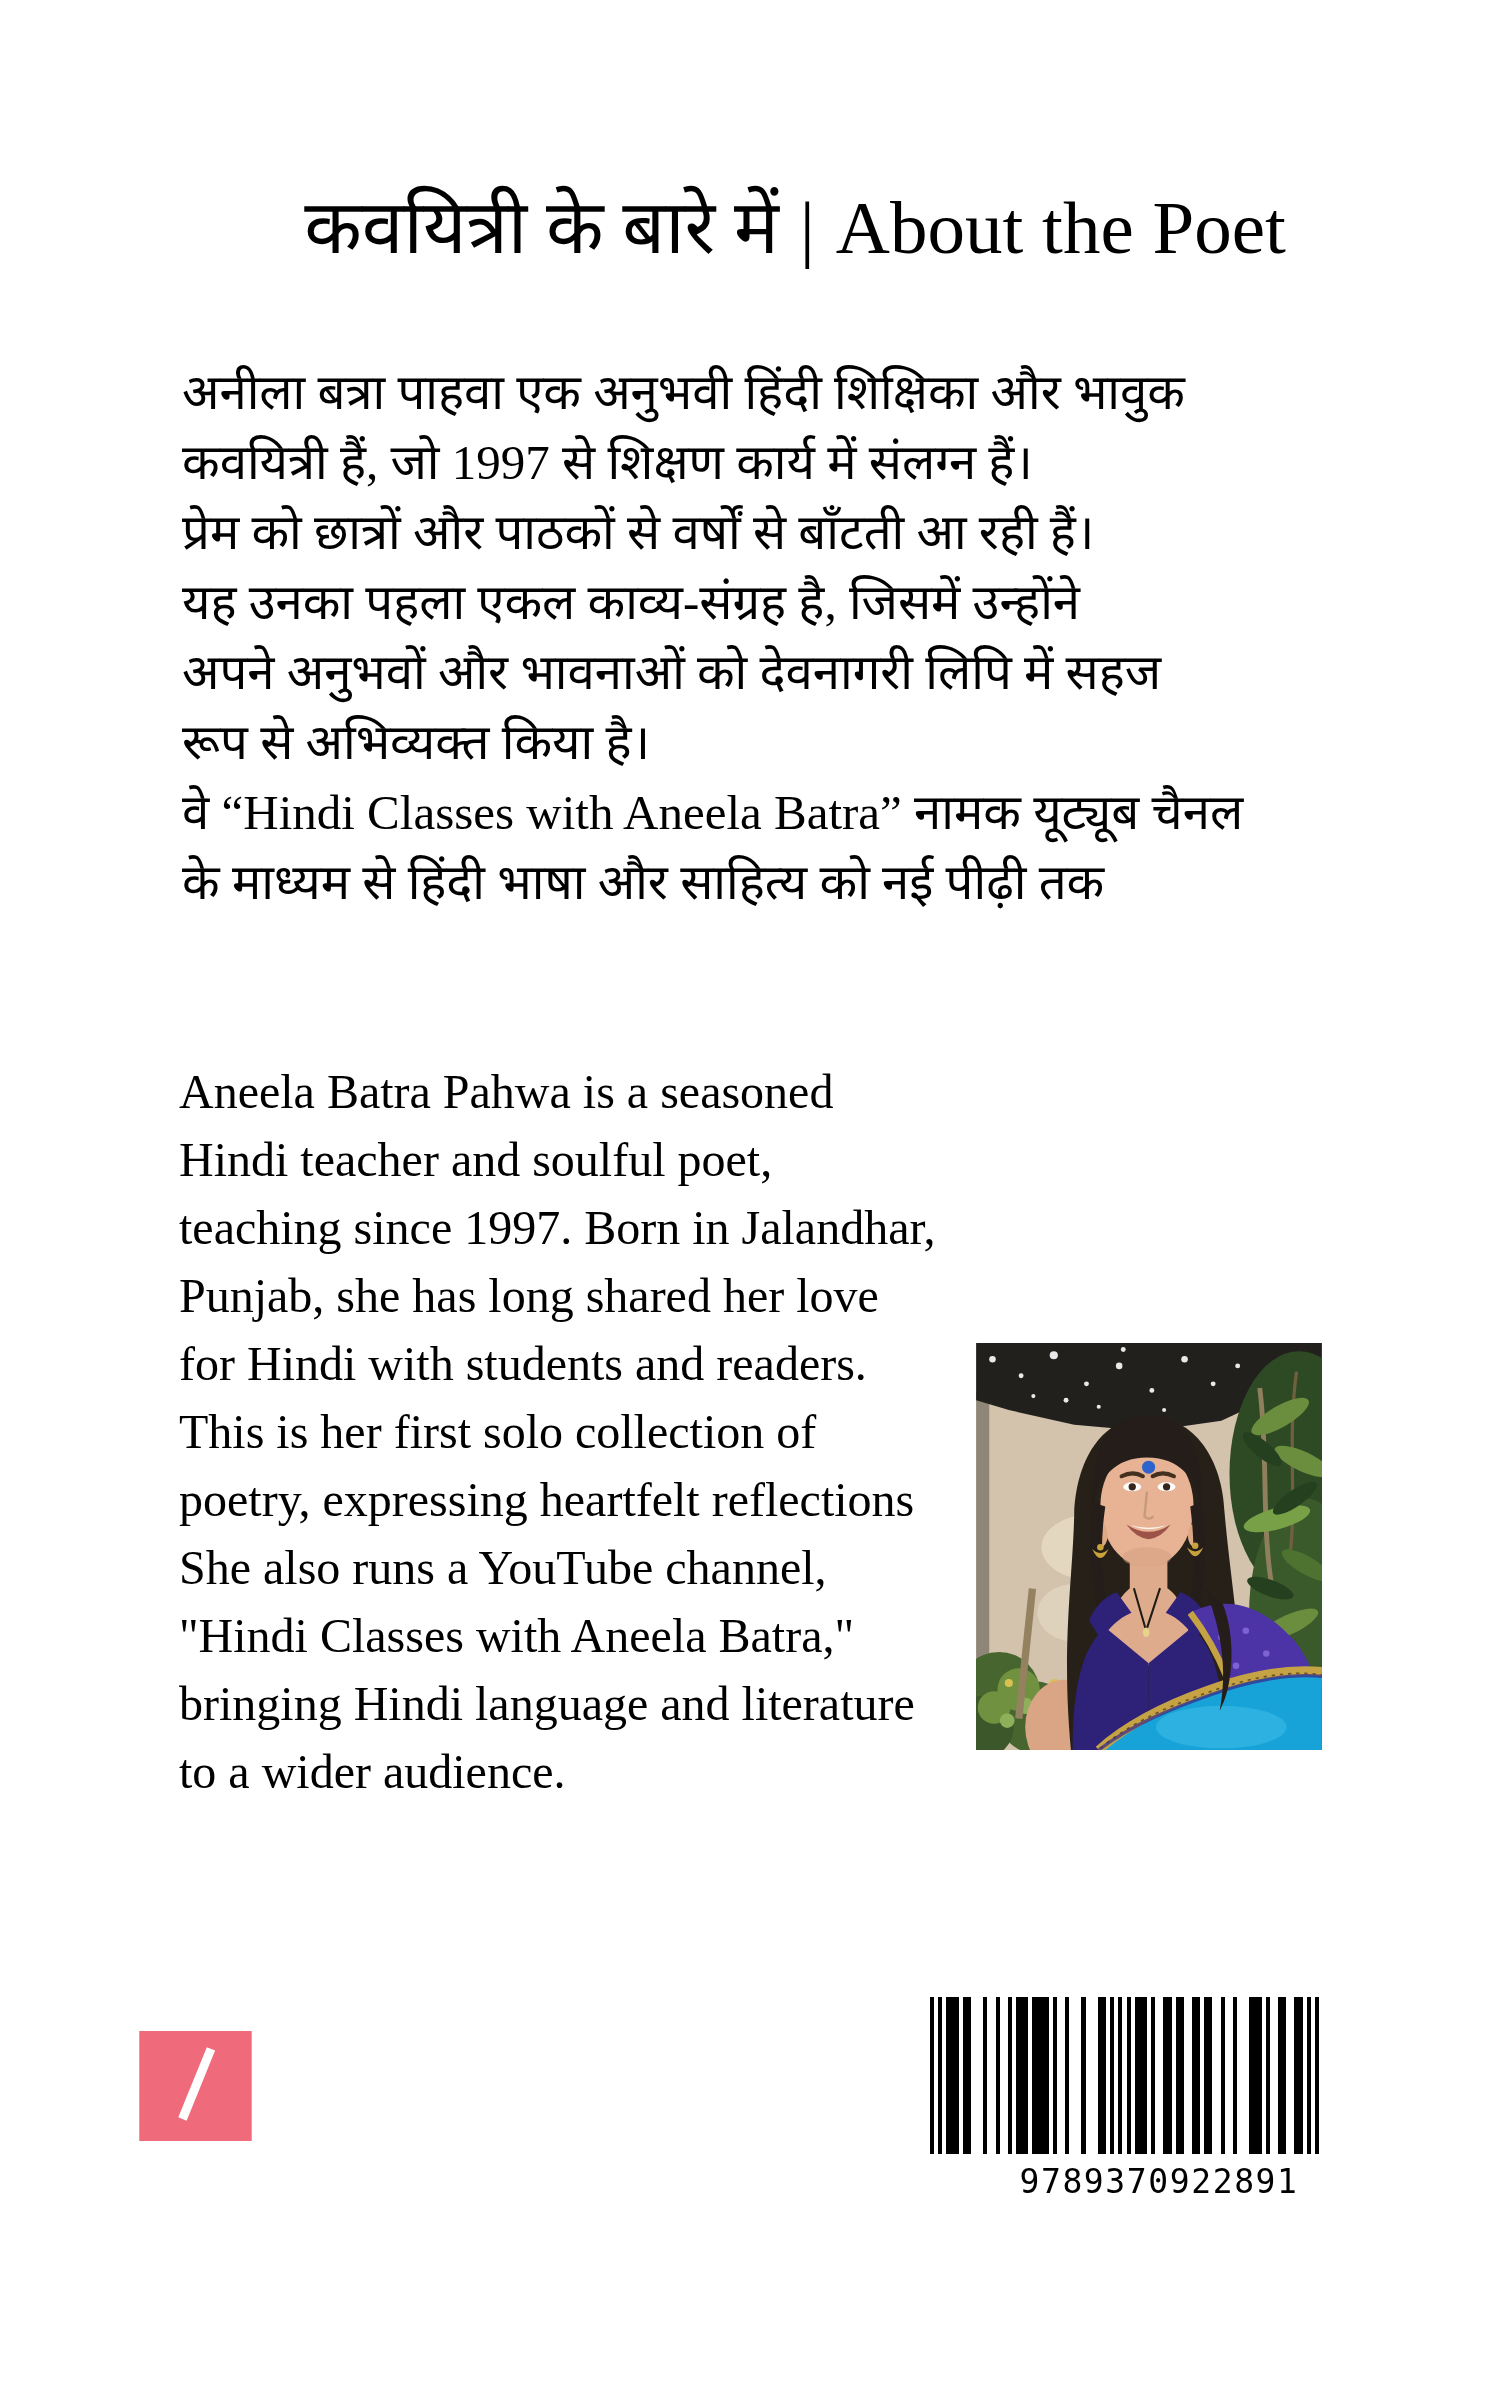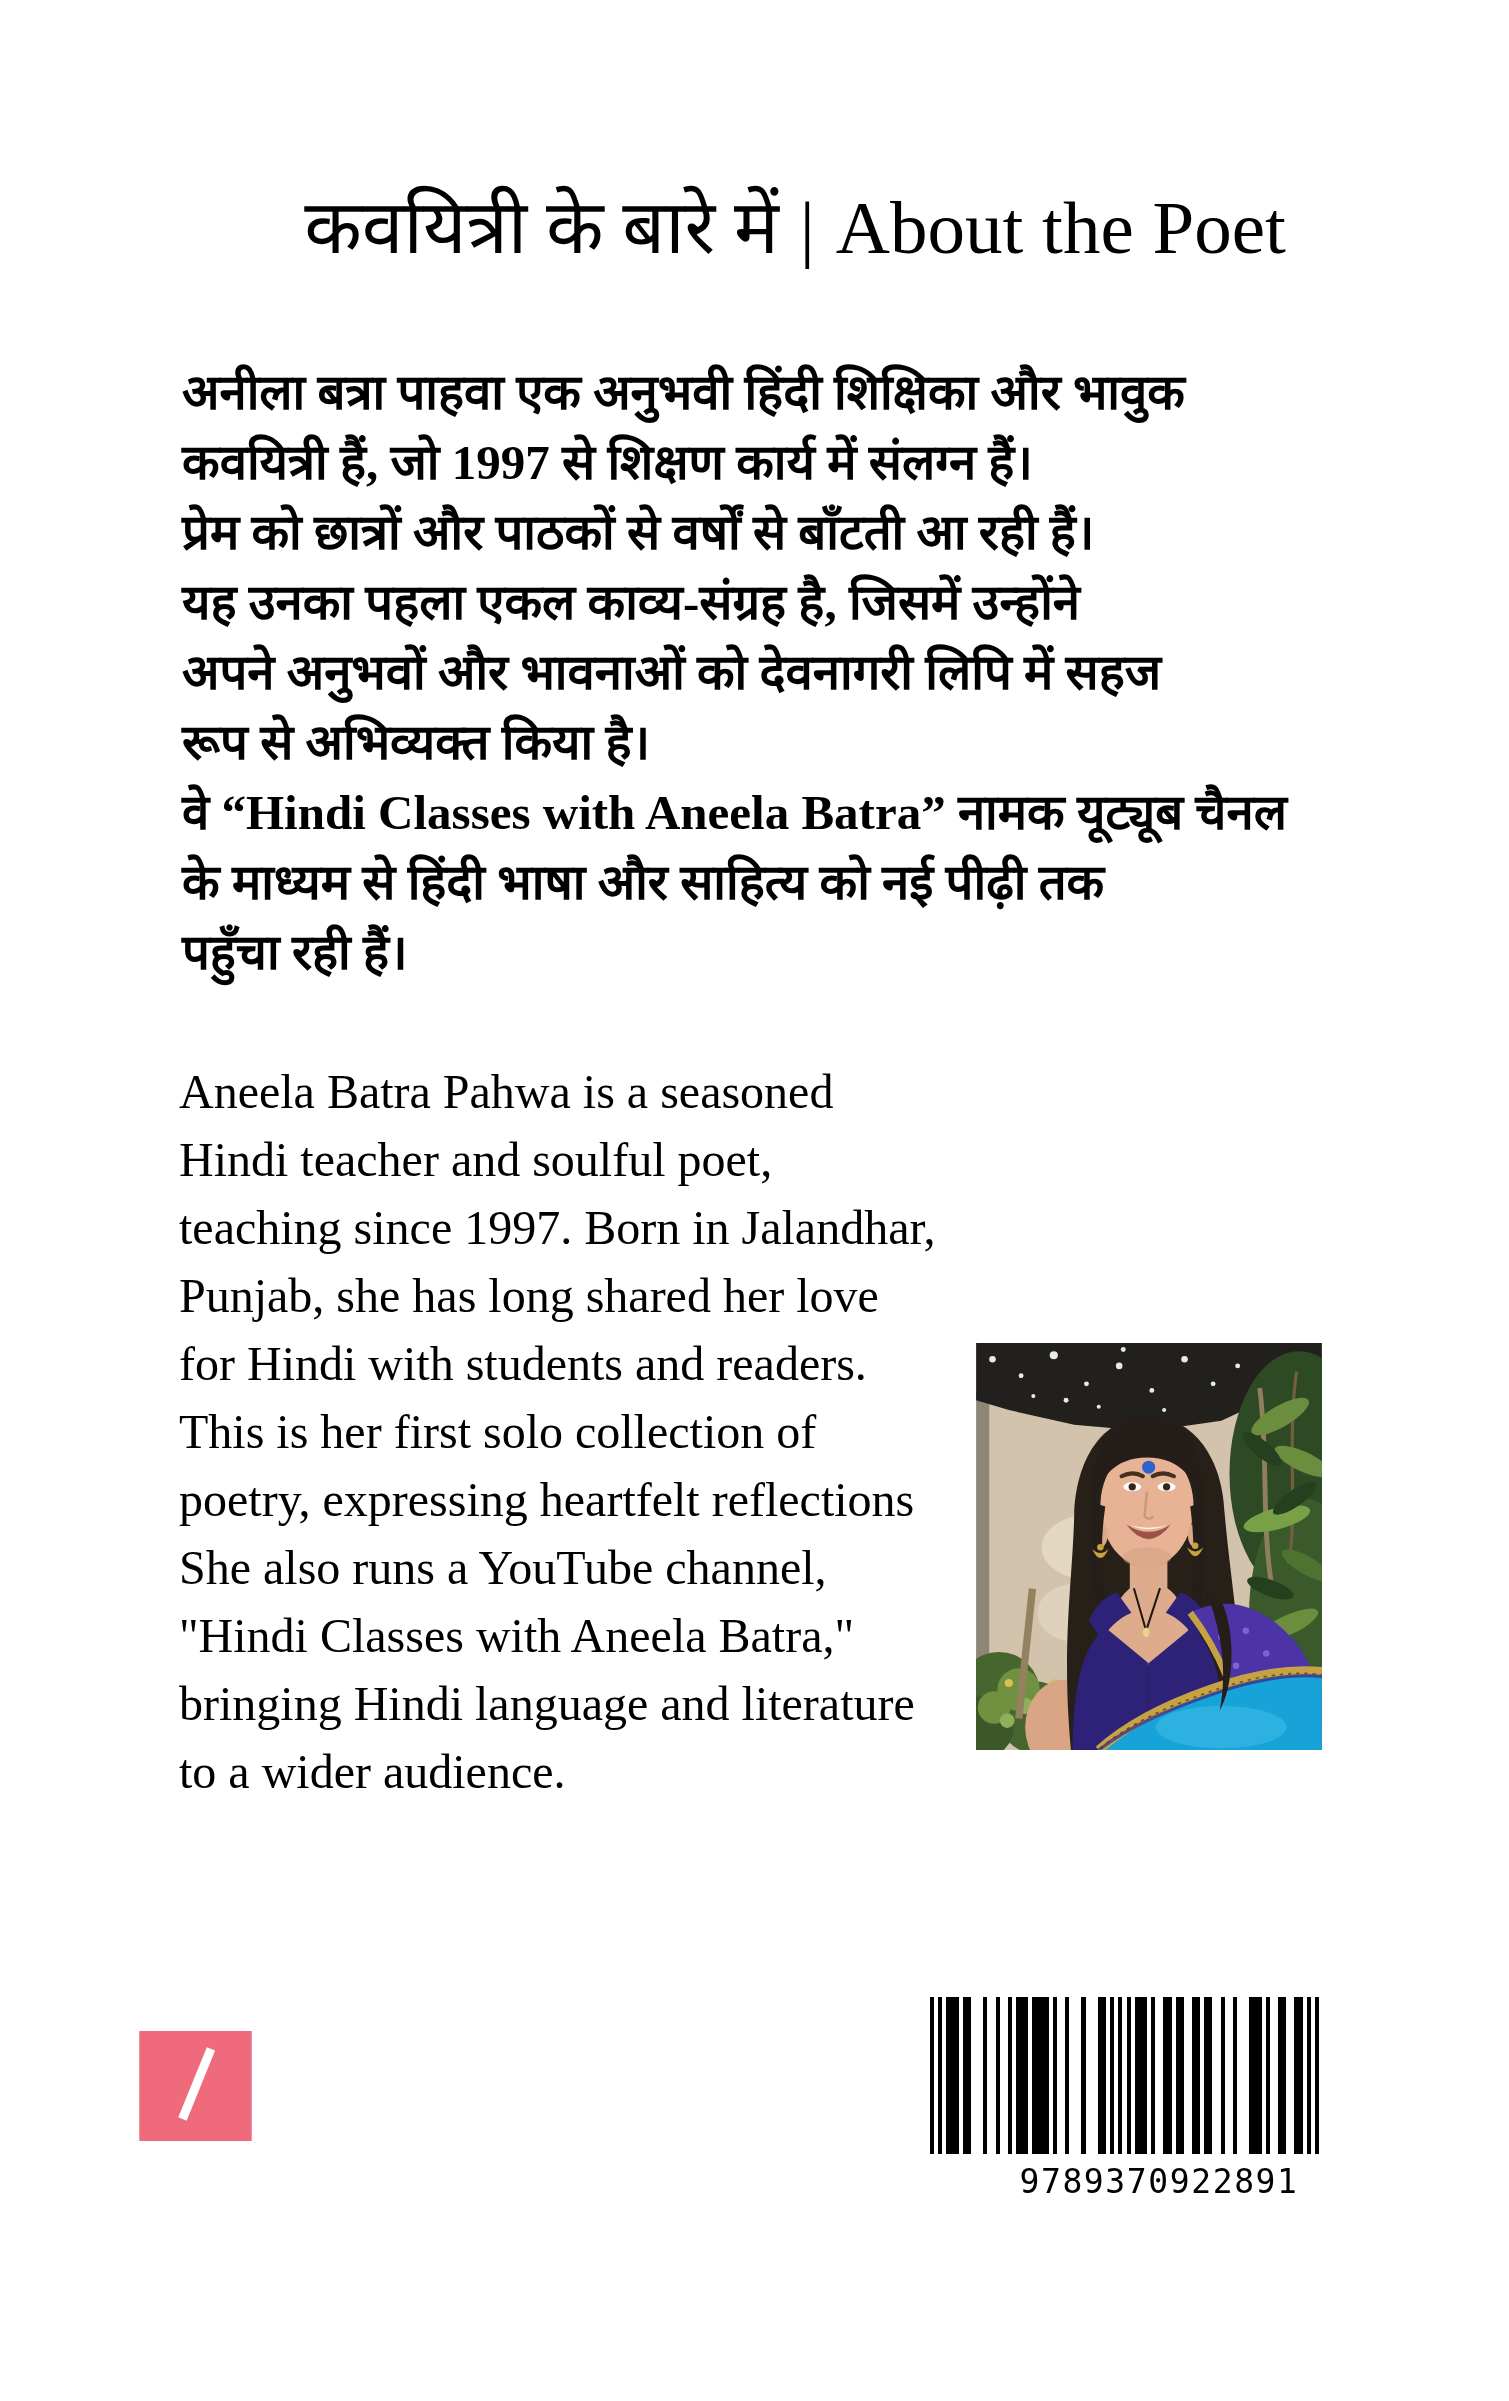--- a/index.html
+++ b/index.html
@@ -6,21 +6,21 @@
   body{width:1510px;height:2401px;position:relative;overflow:hidden;
        font-family:"Liberation Serif","DejaVu Serif",serif;color:#000;}
   .abs{position:absolute;}
   .page{position:absolute;left:0;top:0;width:1510px;height:2401px;background:#ffffff;}
 
   .title{left:0;top:173px;width:1510px;text-align:center;font-size:75px;
          white-space:nowrap;color:#000;padding-left:40px;}
   .title .sep{margin:0 21px;font-weight:400;}
 
   .hindi-bio{left:182px;top:358px;font-size:49px;line-height:70px;
-             font-family:"Liberation Serif","DejaVu Serif",serif;font-weight:bold;}
+             font-family:"Liberation Serif","DejaVu Serif",serif;}
   .hindi-bio .line{white-space:nowrap;}
 
   .english-bio{left:179px;top:1058px;font-size:48px;line-height:68px;}
   .english-bio .line{white-space:nowrap;}
 
   .photo{left:976px;top:1343px;width:346px;height:407px;}
   .photo svg{display:block;}
 
   .logo{left:139px;top:2031px;width:113px;height:110px;}
   .logo svg{display:block;}
@@ -43,21 +43,20 @@
 
   <div class="abs hindi-bio">
     <div class="line">अनीला बत्रा पाहवा एक अनुभवी हिंदी शिक्षिका और भावुक</div>
     <div class="line">कवयित्री हैं, जो 1997 से शिक्षण कार्य में संलग्न हैं।</div>
     <div class="line">प्रेम को छात्रों और पाठकों से वर्षों से बाँटती आ रही हैं।</div>
     <div class="line">यह उनका पहला एकल काव्य-संग्रह है, जिसमें उन्होंने</div>
     <div class="line">अपने अनुभवों और भावनाओं को देवनागरी लिपि में सहज</div>
     <div class="line">रूप से अभिव्यक्त किया है।</div>
     <div class="line">वे “Hindi Classes with Aneela Batra” नामक यूट्यूब चैनल</div>
     <div class="line">के माध्यम से हिंदी भाषा और साहित्य को नई पीढ़ी तक</div>
-    <div class="line">पहुँचा रही हैं।</div>
   </div>
 
   <div class="abs english-bio">
     <div class="line">Aneela Batra Pahwa is a seasoned</div>
     <div class="line">Hindi teacher and soulful poet,</div>
     <div class="line">teaching since 1997. Born in Jalandhar,</div>
     <div class="line">Punjab, she has long shared her love</div>
     <div class="line">for Hindi with students and readers.</div>
     <div class="line">This is her first solo collection of</div>
     <div class="line">poetry, expressing heartfelt reflections</div>

